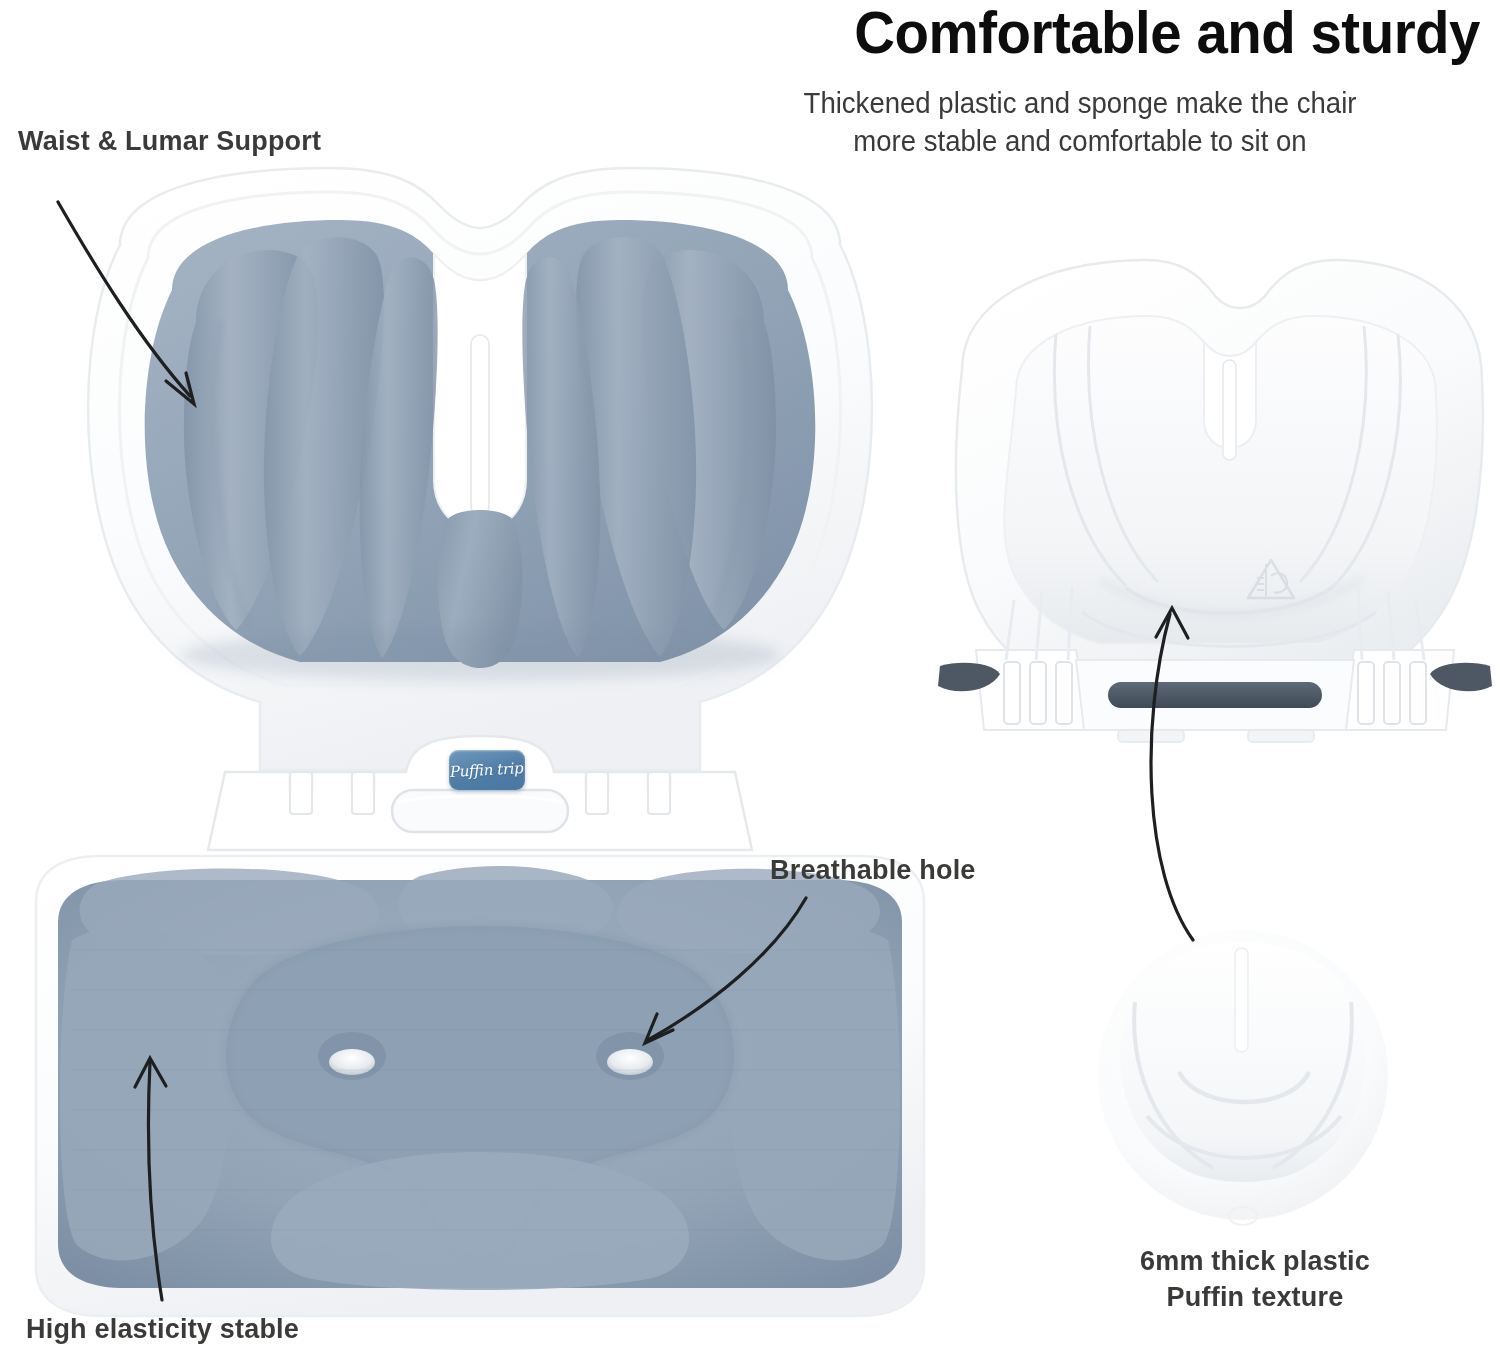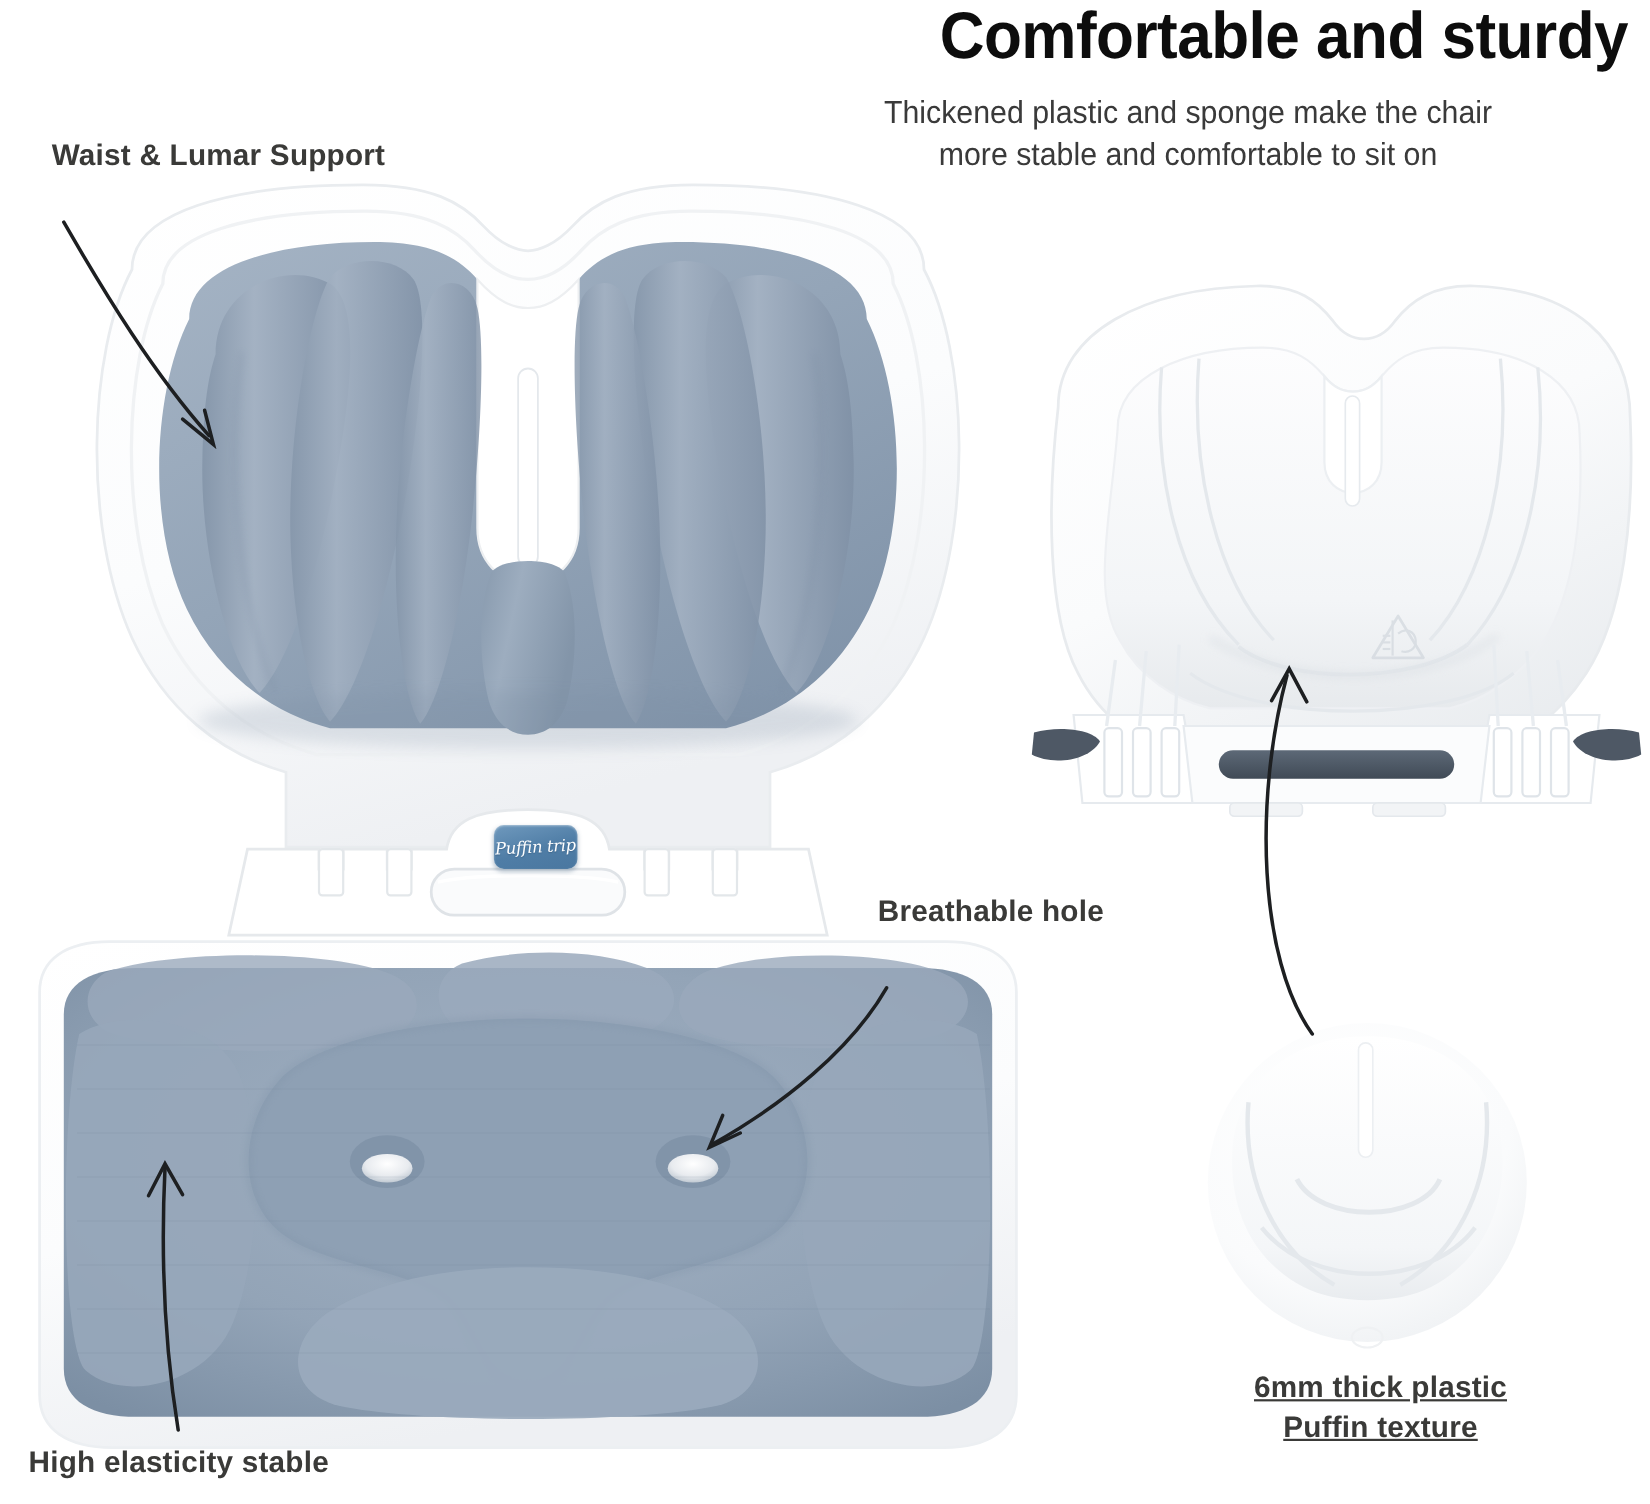--- a/index.html
+++ b/index.html
@@ -37,29 +37,29 @@
 
   
   .label{
     position:absolute;
     font-size:27px;
     font-weight:bold;
     color:#3a3a38;
     letter-spacing:0.2px;
     white-space:nowrap;
   }
-  #lbl-waist{left:18px;top:126px;margin-left:29px;}
+  #lbl-waist{left:18px;top:126px;}
   #lbl-sponge{left:26px;top:1314px;}
-  #lbl-hole{left:770px;top:813px;margin-left:28px;}
+  #lbl-hole{left:770px;top:855px;}
   #lbl-thick{
     left:1090px;top:1243px;width:330px;
     text-align:center;white-space:normal;
     font-size:27px;line-height:36px;
   }
-  #lbl-thick span{display:block;text-decoration:underline;}
+  #lbl-thick span{display:block;}
 
   
   svg.art{position:absolute;overflow:visible;}
   #art-left{left:0;top:150px;width:960px;height:1180px;}
   #art-right{left:930px;top:230px;width:570px;height:640px;}
   #art-detail{left:1095px;top:920px;width:300px;height:320px;}
   #art-arrows{left:0;top:0;width:1500px;height:1367px;pointer-events:none;}
 
   
   #logo-badge{

